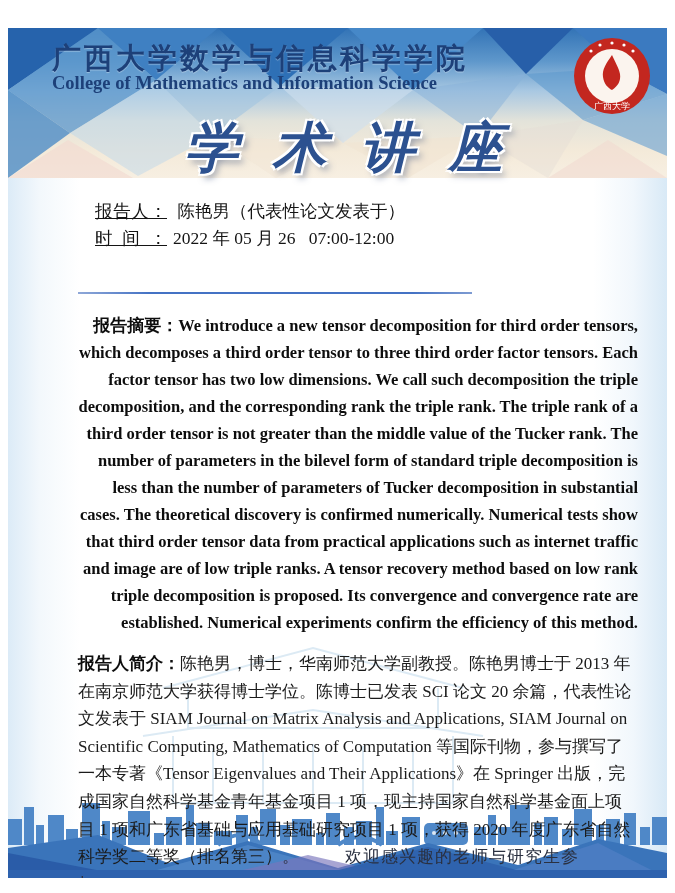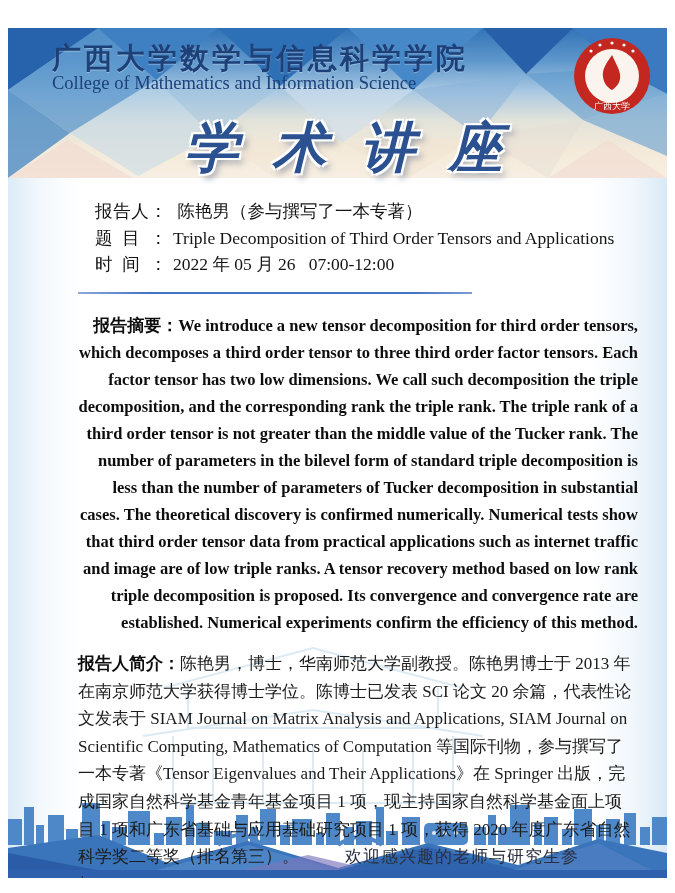--- a/index.html
+++ b/index.html
@@ -7,31 +7,31 @@
           font-family:"Liberation Serif","DejaVu Serif",serif;}
   .sheet{position:absolute;left:8px;top:28px;width:659px;height:850px;overflow:hidden;
          background:linear-gradient(90deg,#dcebf7 0px,#f3f8fc 32px,#ffffff 72px,#ffffff 585px,#f1f7fc 625px,#d8e9f6 659px);}
 
   
   .banner{position:absolute;top:0;left:0;width:659px;height:150px;
           background:linear-gradient(180deg,#3273b6 0%,#5e97cb 22%,#a9c8e2 42%,#e3e3da 62%,#f4ead9 82%,#f7efe2 100%);}
   .banner svg.poly{position:absolute;inset:0;width:100%;height:100%;}
   .college-cn{position:absolute;top:11px;left:44px;font-size:29px;font-weight:bold;letter-spacing:3px;
               color:#1d4079;text-shadow:0 1px 1px rgba(255,255,255,.35);white-space:nowrap;}
-  .college-en{position:absolute;top:45px;left:44px;font-size:18.5px;font-weight:normal;color:#1d4079;white-space:nowrap;}
+  .college-en{position:absolute;top:45px;left:44px;font-size:18.5px;font-weight:bold;color:#1d4079;white-space:nowrap;}
   .seal{position:absolute;top:7px;left:563px;width:82px;height:82px;}
   .lecture-title{position:absolute;top:84px;left:0;width:100%;text-align:center;
                  font-size:54px;font-weight:bold;font-style:italic;letter-spacing:34px;padding-left:46px;box-sizing:border-box;
                  color:#2c5190;white-space:nowrap;
                  text-shadow:-2px -2px 0 #fff,2px -2px 0 #fff,-2px 2px 0 #fff,2px 2px 0 #fff,4px 5px 6px rgba(70,90,130,.5);}
 
   
   .info{position:absolute;top:150px;left:52px;width:570px;z-index:2;}
   .info-row{height:26.5px;font-size:17.5px;color:#141414;white-space:pre;}
-  .info-label{display:inline-block;width:72px;text-align:justify;text-align-last:justify;-moz-text-align-last:justify;}
+  .info-label{display:inline-block;width:72px;text-align:justify;text-align-last:justify;text-decoration:underline;-moz-text-align-last:justify;}
   .info-value{margin-left:6px;white-space:pre;}
   .divider{position:absolute;top:264px;left:70px;width:394px;height:2px;z-index:2;
            background:linear-gradient(90deg,#8fa8d8,#4472c4 18%,#4472c4 85%,#7e9bd2);}
 
   
   .abstract{position:absolute;top:284px;left:70px;width:560px;z-index:2;
             font-size:16.5px;font-weight:bold;line-height:27px;color:#0d0d0d;text-align:right;}
   .abstract .lbl{font-size:17px;}
 
   
@@ -83,24 +83,21 @@
         <circle cx="53" cy="10" r="1.6" fill="#ffffff"></circle>
         <circle cx="62" cy="16" r="1.6" fill="#ffffff"></circle>
         <path d="M41,20 C35,29 31,34 32,42 C33,49 37,53 41,55 C47,51 50,46 49,39 C48,33 44,27 41,20 Z M41,30 C38,35 37,38 38,42 C39,45 40,47 41,48 C44,46 45,43 44,39 C43,36 42,33 41,30 Z" fill="#c3271f"></path>
         <text x="41" y="74" text-anchor="middle" font-size="9" fill="#ffffff" font-family="'DejaVu Sans',sans-serif">广西大学</text>
       </svg>
       <div class="lecture-title">学术讲座</div>
     </div>
 
     <div class="info">
       <div class="info-row">
-        <span class="info-label">报告人：</span><span class="info-value"> 陈艳男（参与撰写了一本专著）</span>
-      </div>
-      <div class="info-row">
-        <span class="info-label">题目：</span><span class="info-value">Triple Decomposition of Third Order Tensors and Applications</span>
+        <span class="info-label">报告人：</span><span class="info-value"> 陈艳男（代表性论文发表于）</span>
       </div>
       <div class="info-row">
         <span class="info-label">时间：</span><span class="info-value">2022 年 05 月 26   07:00-12:00</span>
       </div>
     </div>
     <div class="divider"></div>
 
     <div class="abstract">
       <span class="lbl">报告摘要：</span><span>We introduce a new tensor decomposition for third order tensors, which decomposes a third order tensor to three third order factor tensors. Each factor tensor has two low dimensions. We call such decomposition the triple decomposition, and the corresponding rank the triple rank. The triple rank of a third order tensor is not greater than the middle value of the Tucker rank. The number of parameters in the bilevel form of standard triple decomposition is less than the number of parameters of Tucker decomposition in substantial cases. The theoretical discovery is confirmed numerically. Numerical tests show that third order tensor data from practical applications such as internet traffic and image are of low triple ranks. A tensor recovery method based on low rank triple decomposition is proposed. Its convergence and convergence rate are established. Numerical experiments confirm the efficiency of this method.</span>
     </div>

